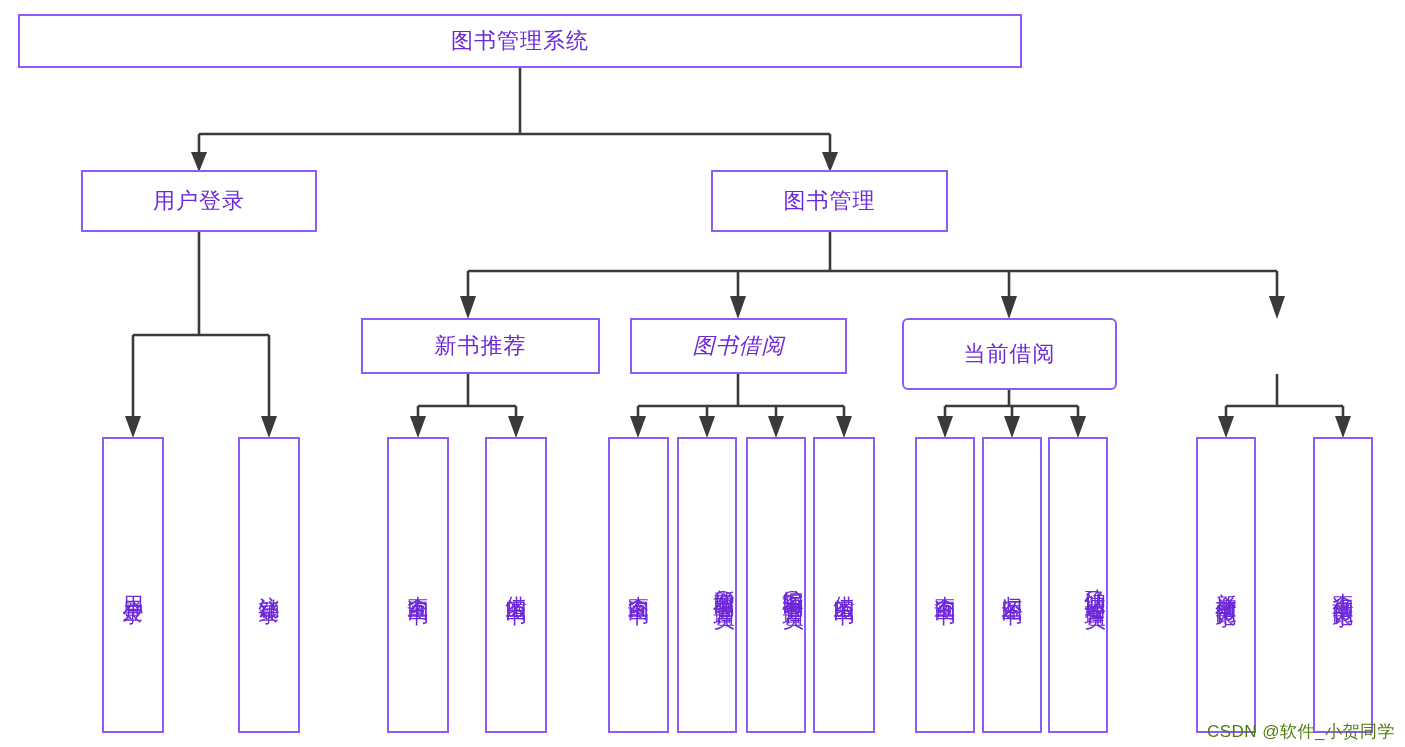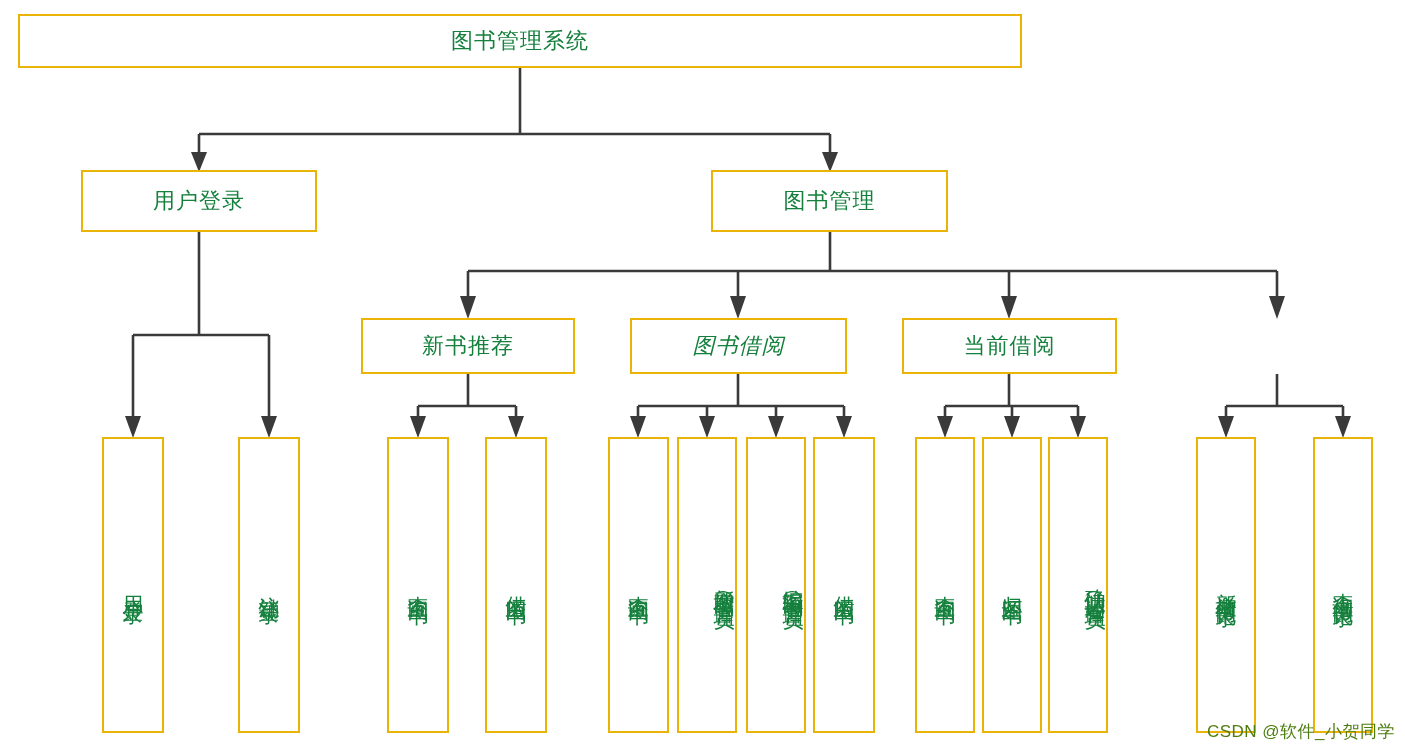--- a/index.html
+++ b/index.html
@@ -6,26 +6,26 @@
   #canvas{
     position:relative;
     width:1405px;height:747px;
     background:#ffffff;
     font-family:"Liberation Sans","DejaVu Sans",sans-serif;
     overflow:hidden;
   }
   .node{
     position:absolute;
     box-sizing:border-box;
-    border:2px solid #eab308;
+    border:2px solid #8b5cf6;
     background:#ffffff;
     display:flex;
     align-items:center;
     justify-content:center;
-    color:#15803d;
+    color:#6d28d9;
   }
   .node.horiz{
     font-size:22px;
     letter-spacing:1px;
   }
   .node.vert{
     writing-mode:vertical-rl;
     text-orientation:upright;
     font-size:21px;
     letter-spacing:3px;
@@ -128,27 +128,27 @@
     <span>图书管理系统</span>
   </div>
 
   <div class="node horiz" style="left:81px;top:170px;width:236px;height:62px;">
     <span>用户登录</span>
   </div>
   <div class="node horiz" style="left:711px;top:170px;width:237px;height:62px;">
     <span>图书管理</span>
   </div>
 
-  <div class="node horiz" style="left:361px;top:318px;width:214px;height:56px;">
+  <div class="node horiz" style="left:361px;top:318px;width:239px;height:56px;">
     <span>新书推荐</span>
   </div>
   <div class="node horiz" style="left:630px;top:318px;width:217px;height:56px;font-style:italic;">
     <span>图书借阅</span>
   </div>
-  <div class="node horiz" style="left:902px;top:318px;width:215px;height:56px;">
+  <div class="node horiz" style="left:902px;top:318px;width:215px;height:72px;border-radius:6px;">
     <span>当前借阅</span>
   </div>
 
   <div class="node vert" style="left:102px;top:437px;width:62px;height:296px;">
     <span class="vtext">用户登录</span>
   </div>
   <div class="node vert" style="left:238px;top:437px;width:62px;height:296px;">
     <span class="vtext">注销登录</span>
   </div>
   <div class="node vert" style="left:387px;top:437px;width:62px;height:296px;">

